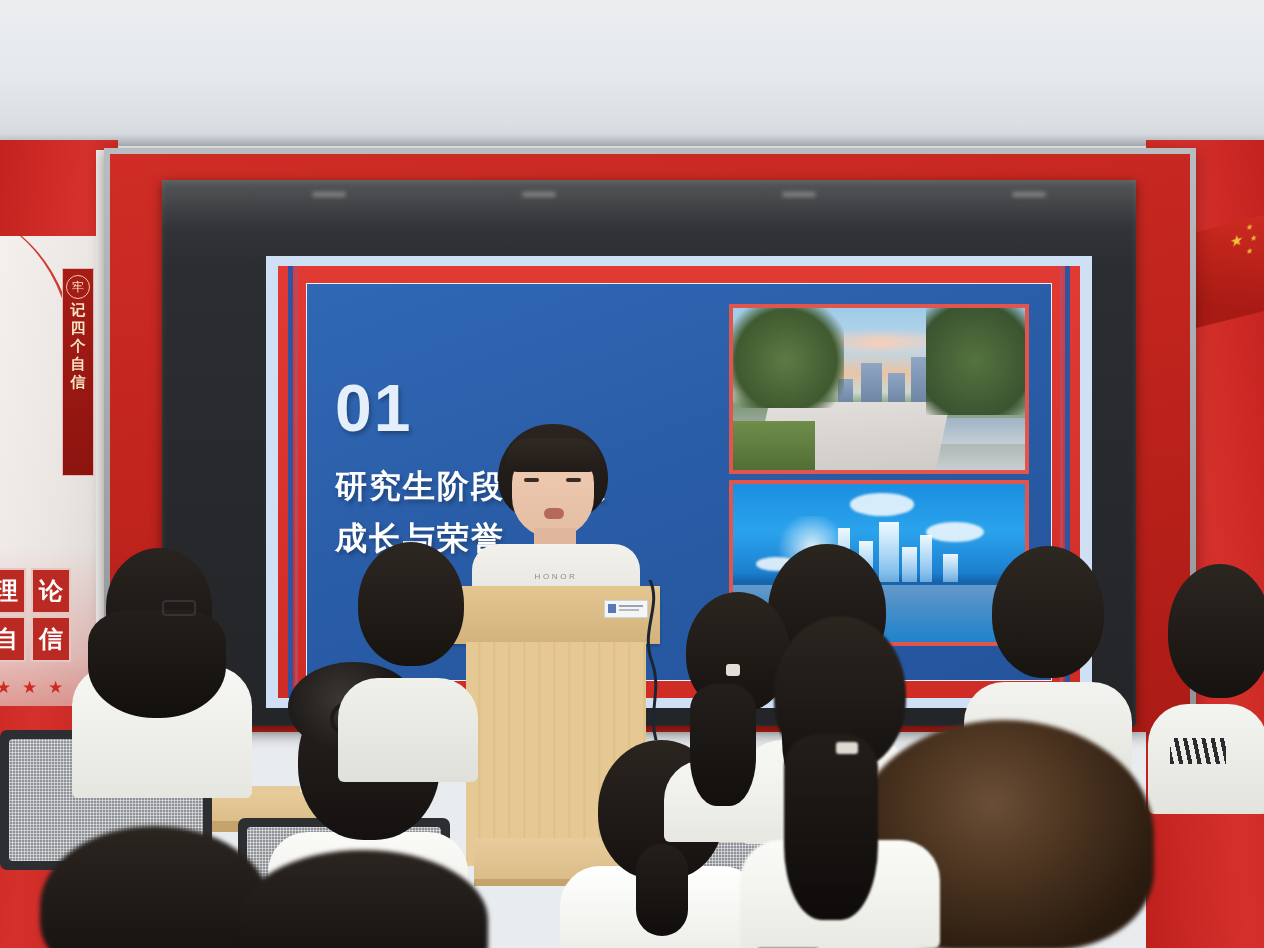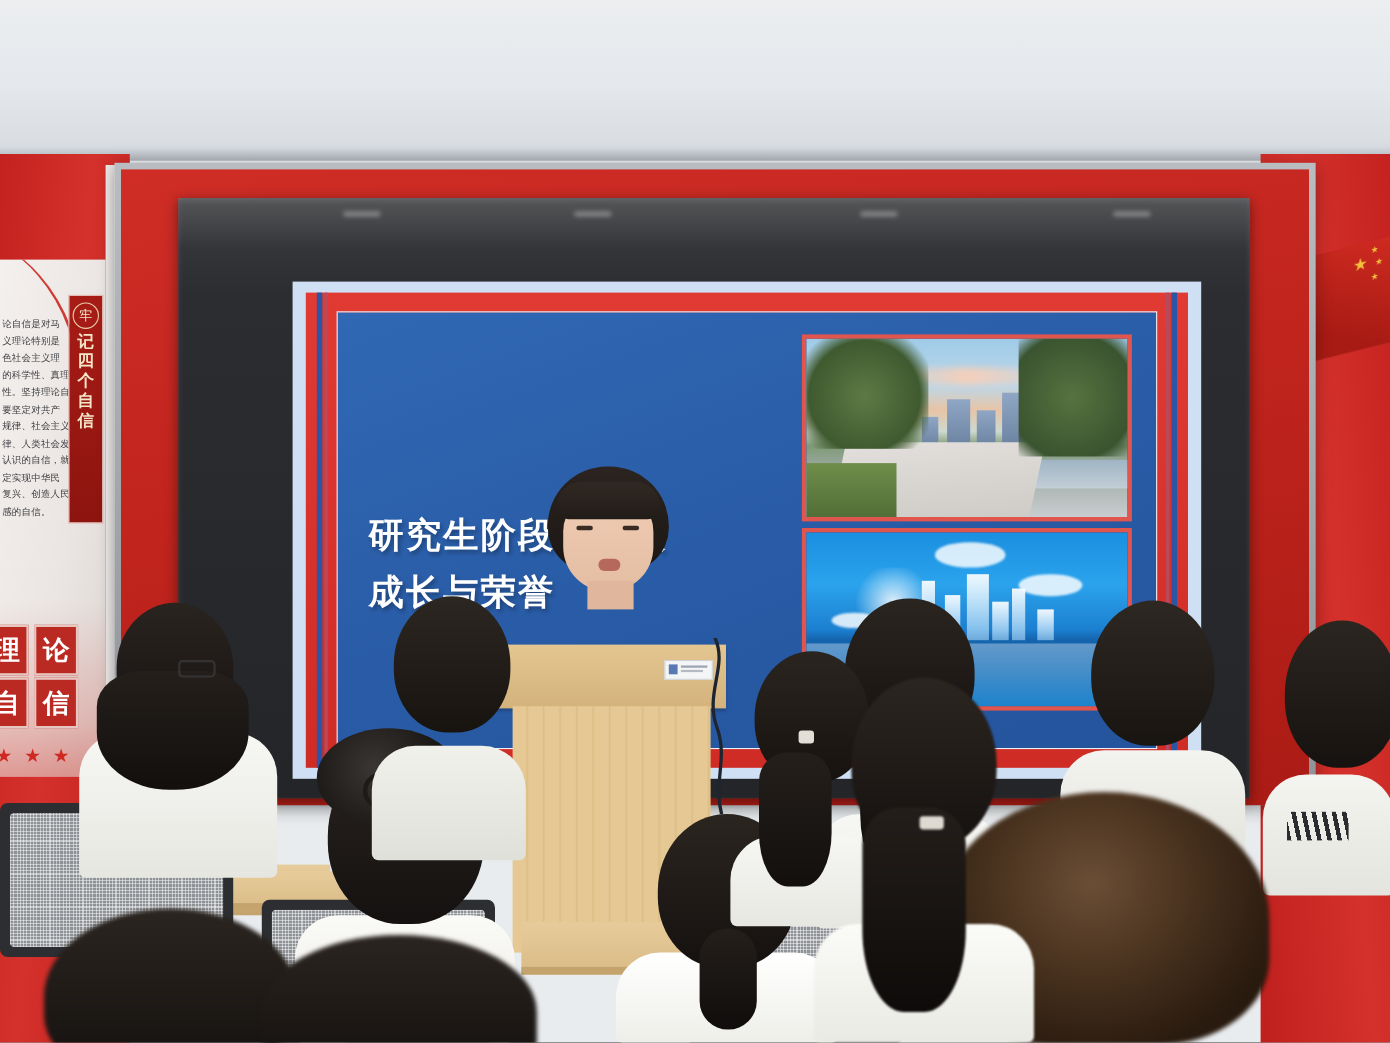--- a/index.html
+++ b/index.html
@@ -267,32 +267,20 @@
 
 <div id="stage">
 
   <div class="ceiling"></div>
 
   <div class="wall-red-left"></div>
   <div class="wall-red-right"></div>
 
   <div class="poster-left blur-lite">
     <div class="curve"></div>
-    <div class="ptext">论自信是对马
-义理论特别是
-色社会主义理
-的科学性、真理
-性。坚持理论自
-要坚定对共产
-规律、社会主义
-律、人类社会发
-认识的自信，就
-定实现中华民
-复兴、创造人民
-感的自信。</div>
     <div class="redwash"></div>
     <div class="badge-row">
       <div class="bx">理</div>
       <div class="bx">论</div>
     </div>
     <div class="badge-row badge-row2">
       <div class="bx">自</div>
       <div class="bx">信</div>
     </div>
     <div class="stars">★ ★ ★</div>
@@ -331,20 +319,21 @@
         <div class="frame-white"></div>
         <div class="frame-red">
           <div class="stripe-a"></div>
           <div class="stripe-b"></div>
           <div class="stripe-c"></div>
           <div class="stripe-d"></div>
 
           <div class="slide">
 
 
+            <div class="num-01">01</div>
 
             <div class="slide-title" style="white-space:pre-line">研究生阶段：个人
 成长与荣誉</div>
 
             <div class="photo top">
               <div class="pic-park">
                 <div class="sky-cloud"></div>
                 <div class="tower" style="left:44%;width:7%;height:26%"></div>
                 <div class="tower" style="left:53%;width:6%;height:20%"></div>
                 <div class="tower" style="left:61%;width:7%;height:30%"></div>
@@ -382,20 +371,23 @@
   </div>
 
   <div class="speaker blur-lite">
     <div class="sp-hair"></div>
     <div class="sp-face"></div>
     <div class="sp-bangs"></div>
     <div class="sp-eye l"></div>
     <div class="sp-eye r"></div>
     <div class="sp-mouth"></div>
     <div class="sp-neck"></div>
+    <div class="sp-shirt">
+      <div class="brand">HONOR</div>
+    </div>
   </div>
 
   <div class="podium blur-lite">
     <div class="podium-top">
       <div class="podium-label">
           <i></i>
           <u></u>
         </div>
     </div>
     <div class="podium-body"></div>

